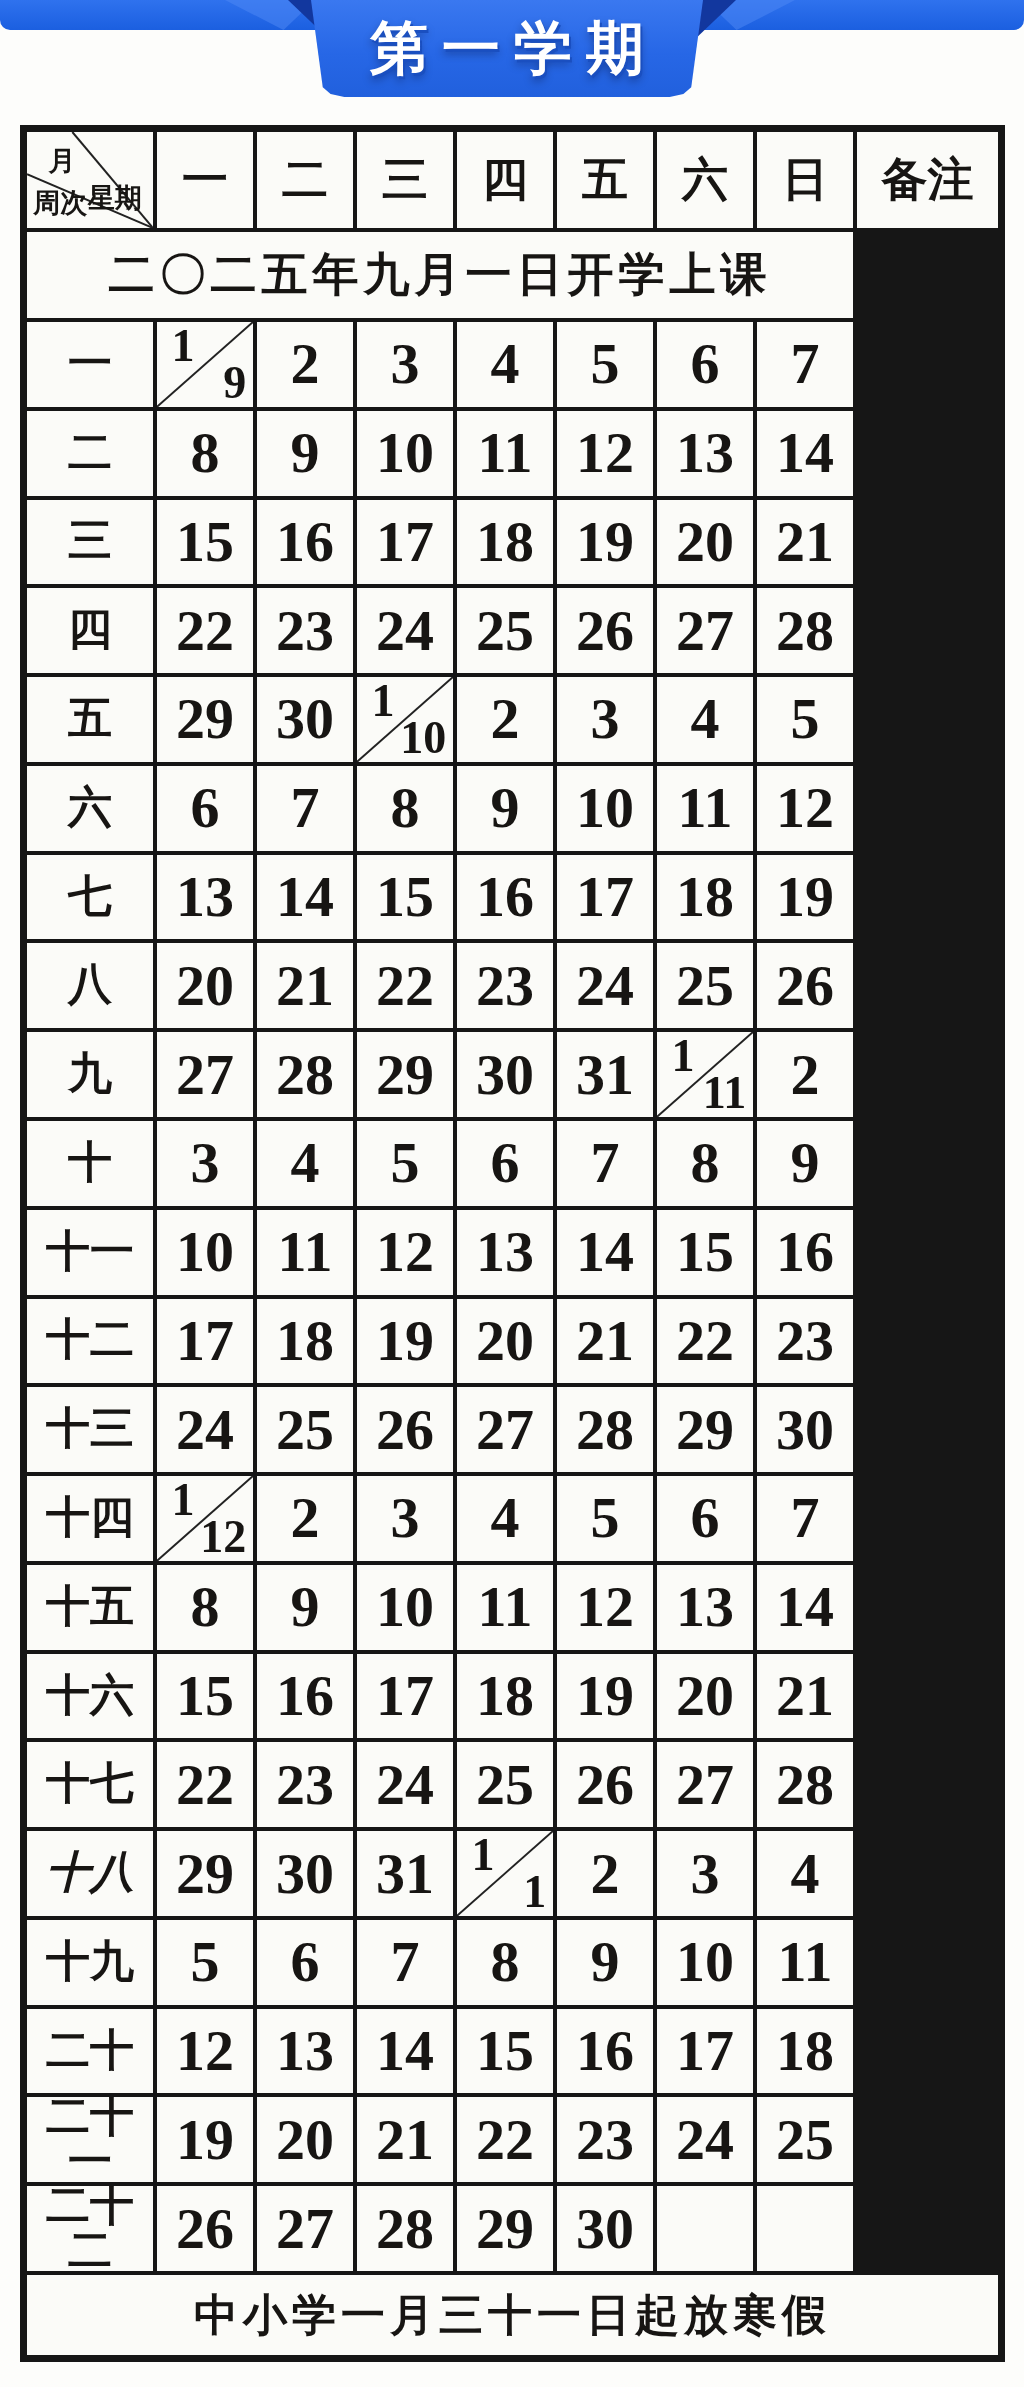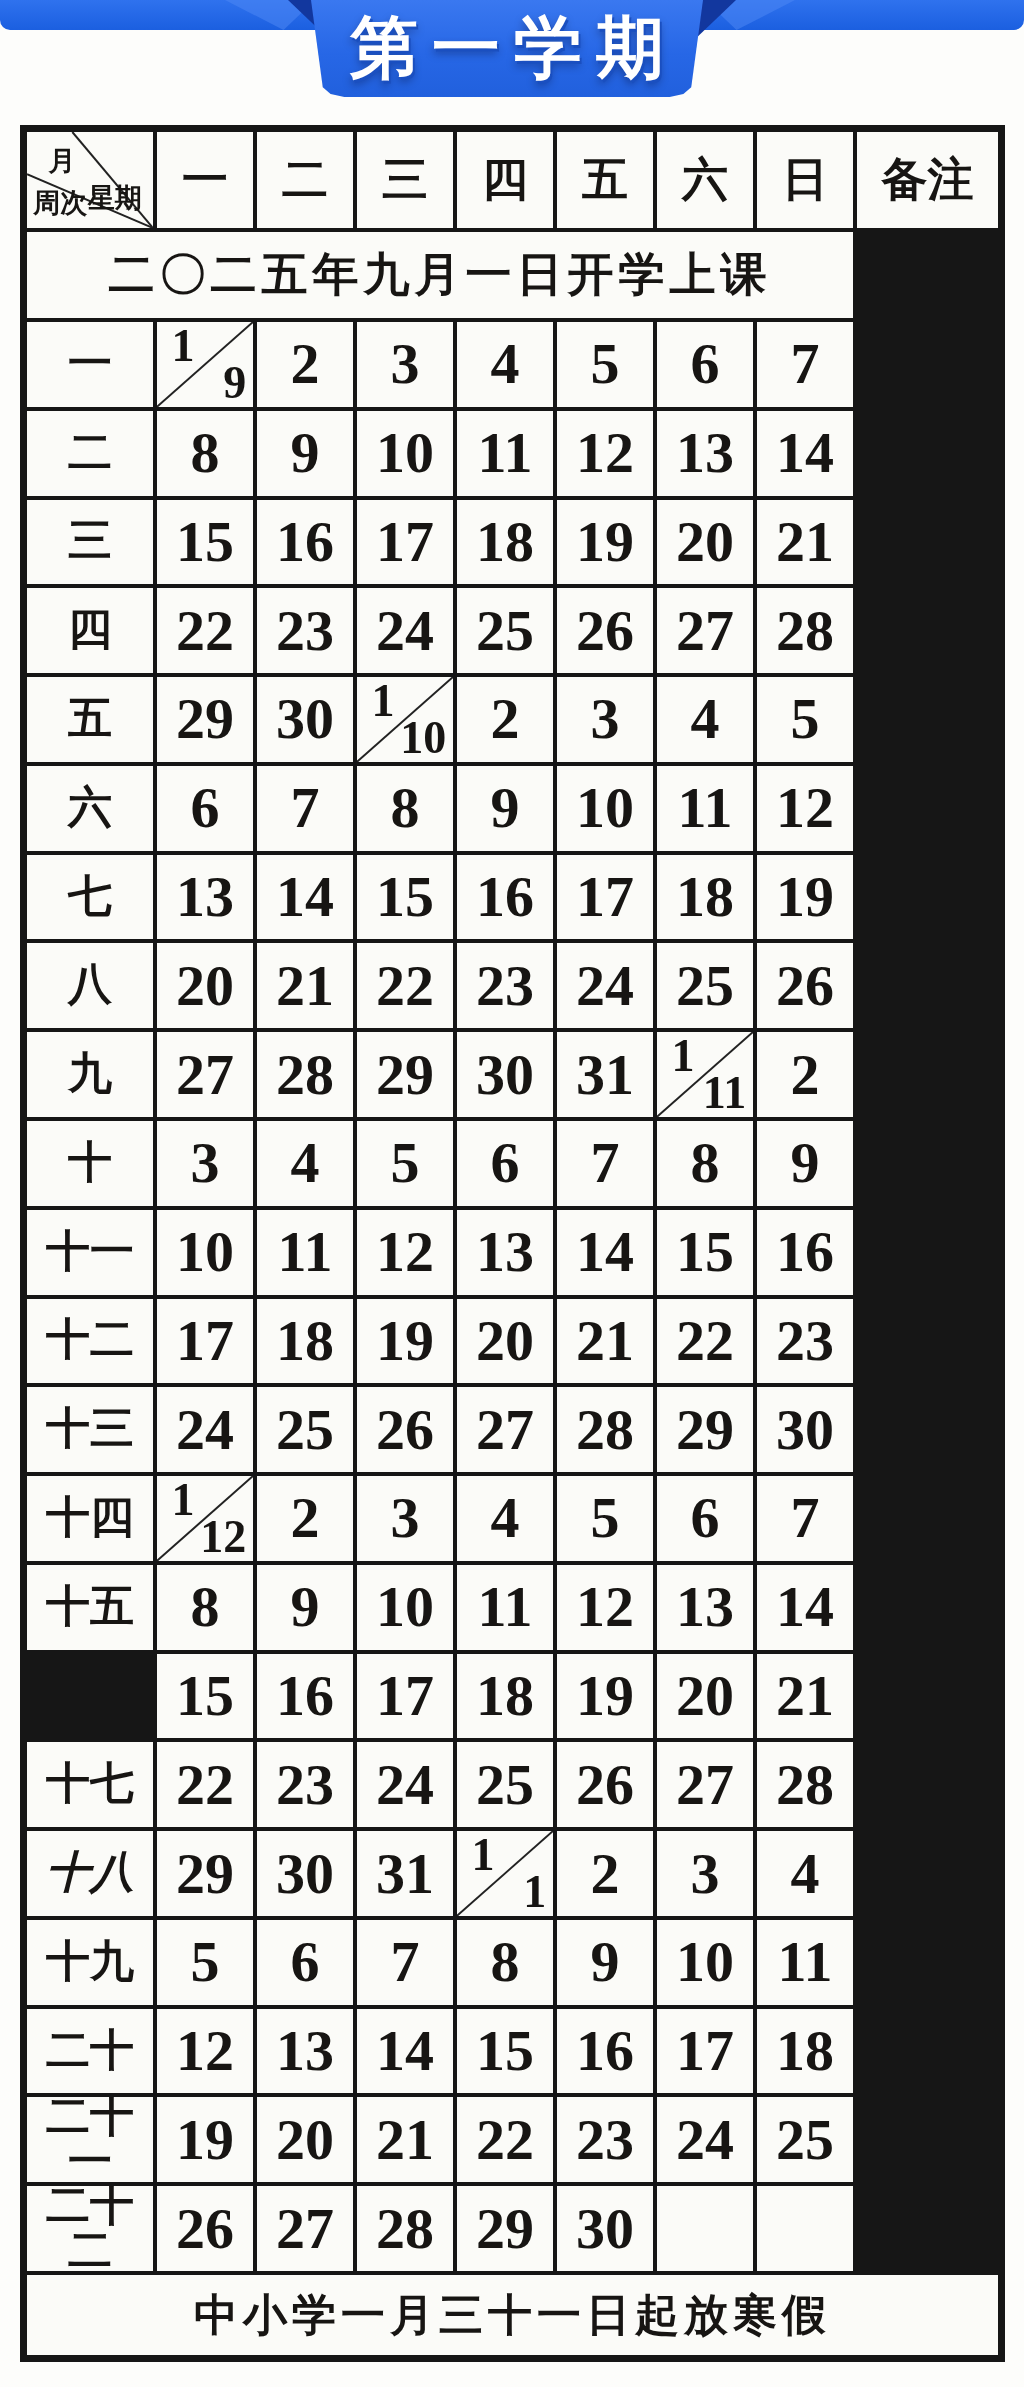--- a/index.html
+++ b/index.html
@@ -24,21 +24,21 @@
   .band-hl.right{left:705px;clip-path:polygon(0 0,100% 0,35% 100%);}
   .fold{position:absolute;top:0;width:44px;height:42px;background:var(--fold-navy);}
   .fold.left{left:288px;clip-path:polygon(0 0,100% 0,100% 100%);}
   .fold.right{left:692px;clip-path:polygon(0 0,100% 0,0 100%);}
 
   
   .banner{position:absolute;left:311px;top:0;width:392px;height:97px;
           background:linear-gradient(180deg,var(--banner-blue-light) 0%,var(--banner-blue) 55%,#2160dd 100%);
           clip-path:polygon(0% 0%,100% 0%,97% 90%,95% 97%,91.5% 100%,8.5% 100%,5% 97%,3% 90%);
           display:flex;align-items:center;justify-content:center;}
-  .banner-title{color:#ffffff;font-size:68px;font-weight:800;letter-spacing:14px;
+  .banner-title{color:#ffffff;font-size:58px;font-weight:800;letter-spacing:14px;
                 padding-left:14px; 
                 font-family:"Liberation Sans","DejaVu Sans",sans-serif;
                 text-shadow:2px 3px 0 #1a4fc0,0 5px 8px rgba(0,0,30,.35);}
 
   
   .calendar{position:absolute;left:20px;top:125px;width:985px;height:2237px;
             box-sizing:border-box;border:7px solid var(--line);background:var(--line);
             display:grid;gap:4px;
             grid-template-columns:126px repeat(7,1fr) 141px;
             grid-template-rows:96px 86px repeat(22,1fr) 80px;}
@@ -452,20 +452,21 @@
       </div>
       <div class="cell day" style="grid-area: 17 / 6;">
         <span>12</span>
       </div>
       <div class="cell day" style="grid-area: 17 / 7;">
         <span>13</span>
       </div>
       <div class="cell day" style="grid-area: 17 / 8;">
         <span>14</span>
       </div>
+      <div class="cell wlabel" style="grid-area: 18 / 1;"><span>十六</span></div>
       <div class="cell day" style="grid-area: 18 / 2;">
         <span>15</span>
       </div>
       <div class="cell day" style="grid-area: 18 / 3;">
         <span>16</span>
       </div>
       <div class="cell day" style="grid-area: 18 / 4;">
         <span>17</span>
       </div>
       <div class="cell day" style="grid-area: 18 / 5;">

